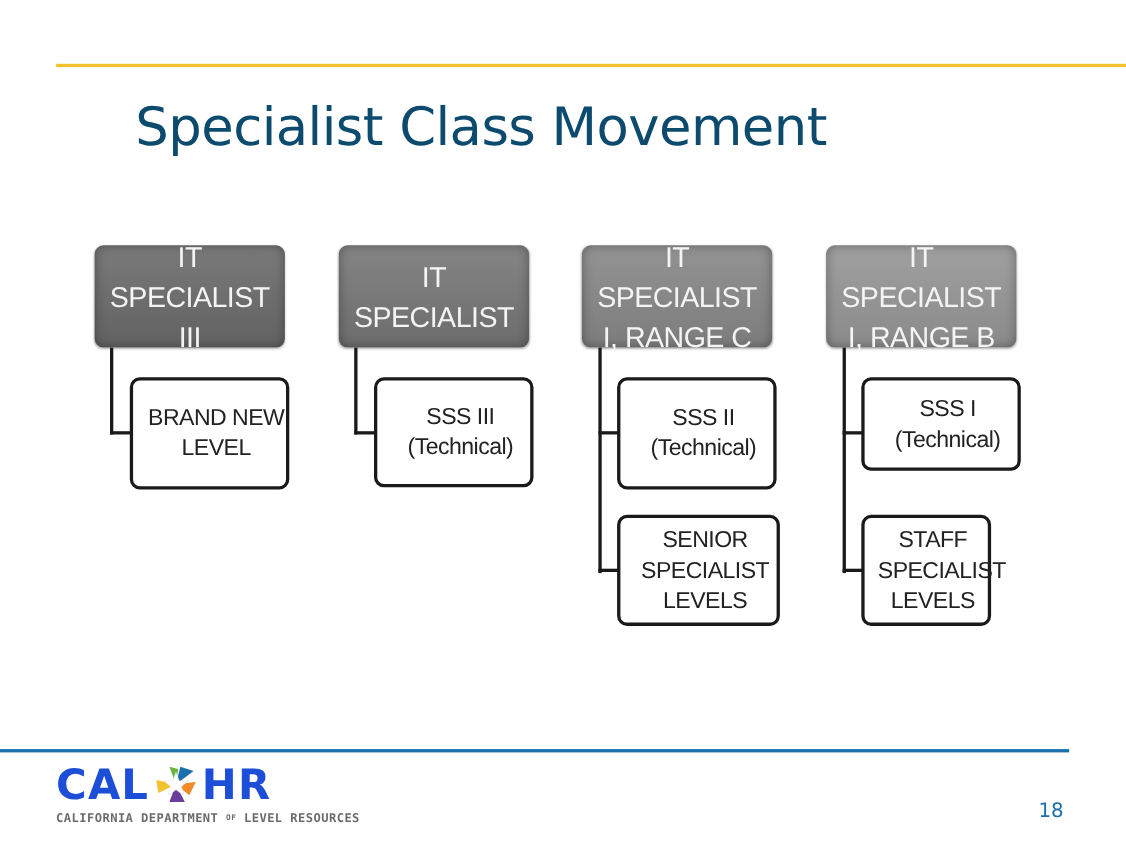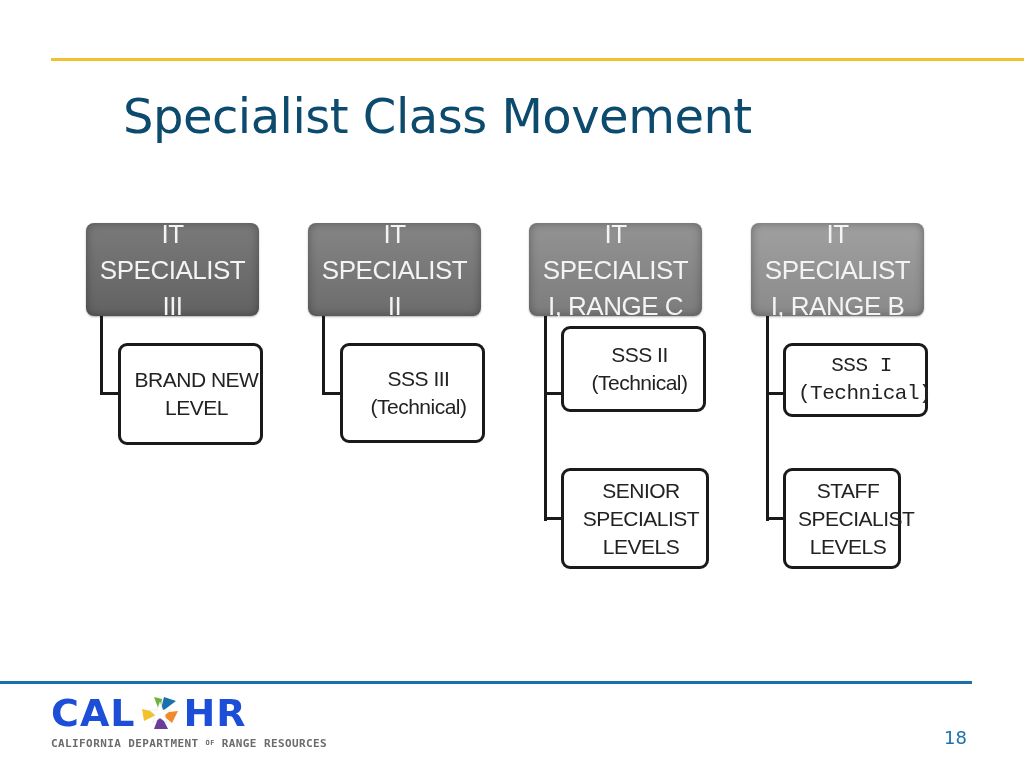--- a/index.html
+++ b/index.html
@@ -90,54 +90,53 @@
   </div>
   <div class="vline" style="left:100px;top:316px;height:79px;"></div>
   <div class="hline" style="left:100px;top:392px;width:20px;"></div>
   <div class="child" style="left:118px;top:343px;width:145px;height:102px;">
     <span>BRAND NEW</span>
     <span>LEVEL</span>
   </div>
 
   <div class="hdr" style="left:308px;top:223px;background:linear-gradient(#858585,#6c6c6c);">
     <span>IT SPECIALIST</span>
-    <span>II</span>
   </div>
   <div class="vline" style="left:322px;top:316px;height:79px;"></div>
   <div class="hline" style="left:322px;top:392px;width:20px;"></div>
   <div class="child" style="left:340px;top:343px;width:145px;height:100px;">
     <span>SSS III</span>
     <span>(Technical)</span>
   </div>
 
   <div class="hdr" style="left:529px;top:223px;background:linear-gradient(#939393,#7c7c7c);">
     <span>IT SPECIALIST</span>
     <span>I, RANGE C</span>
   </div>
   <div class="vline" style="left:544px;top:316px;height:205px;"></div>
   <div class="hline" style="left:544px;top:392px;width:20px;"></div>
   <div class="hline" style="left:544px;top:517px;width:20px;"></div>
-  <div class="child" style="left:561px;top:326px;width:145px;height:86px;">
+  <div class="child" style="left:561px;top:343px;width:145px;height:102px;">
     <span>SSS II</span>
     <span>(Technical)</span>
   </div>
   <div class="child" style="left:561px;top:468px;width:148px;height:101px;">
     <span>SENIOR</span>
     <span>SPECIALIST</span>
     <span>LEVELS</span>
   </div>
 
   <div class="hdr" style="left:751px;top:223px;background:linear-gradient(#a0a0a0,#8a8a8a);">
     <span>IT SPECIALIST</span>
     <span>I, RANGE B</span>
   </div>
   <div class="vline" style="left:766px;top:316px;height:205px;"></div>
   <div class="hline" style="left:766px;top:392px;width:20px;"></div>
   <div class="hline" style="left:766px;top:517px;width:20px;"></div>
-  <div class="child" style="left:783px;top:343px;width:145px;height:74px;font-family:Liberation Mono, monospace;">
+  <div class="child" style="left:783px;top:343px;width:145px;height:85px;">
     <span>SSS I</span>
     <span>(Technical)</span>
   </div>
   <div class="child" style="left:783px;top:468px;width:118px;height:101px;">
     <span>STAFF</span>
     <span>SPECIALIST</span>
     <span>LEVELS</span>
   </div>
 </div>
 
@@ -152,17 +151,17 @@
       <polygon points="22,20 40,18 34,30" fill="#f08a2a"></polygon>
       <polygon points="22,20 30,36 16,36" fill="#6a3d9a"></polygon>
       <polygon points="22,20 6,28 4,16" fill="#f2c12e"></polygon>
       <polygon points="22,9 25,17 33,17 27,22 29,30 22,25 15,30 17,22 11,17 19,17" fill="#ffffff" stroke="#dddddd" stroke-width="0.5"></polygon>
     </svg>
     <span>HR</span>
   </div>
   <div class="logo-sub">
     <span>CALIFORNIA DEPARTMENT</span>
     <span class="of">OF</span>
-    <span>RANGE RESOURCES</span>
+    <span>LEVEL RESOURCES</span>
   </div>
 </div>
 
 <div class="page-num">18</div>
 
 </body></html>

